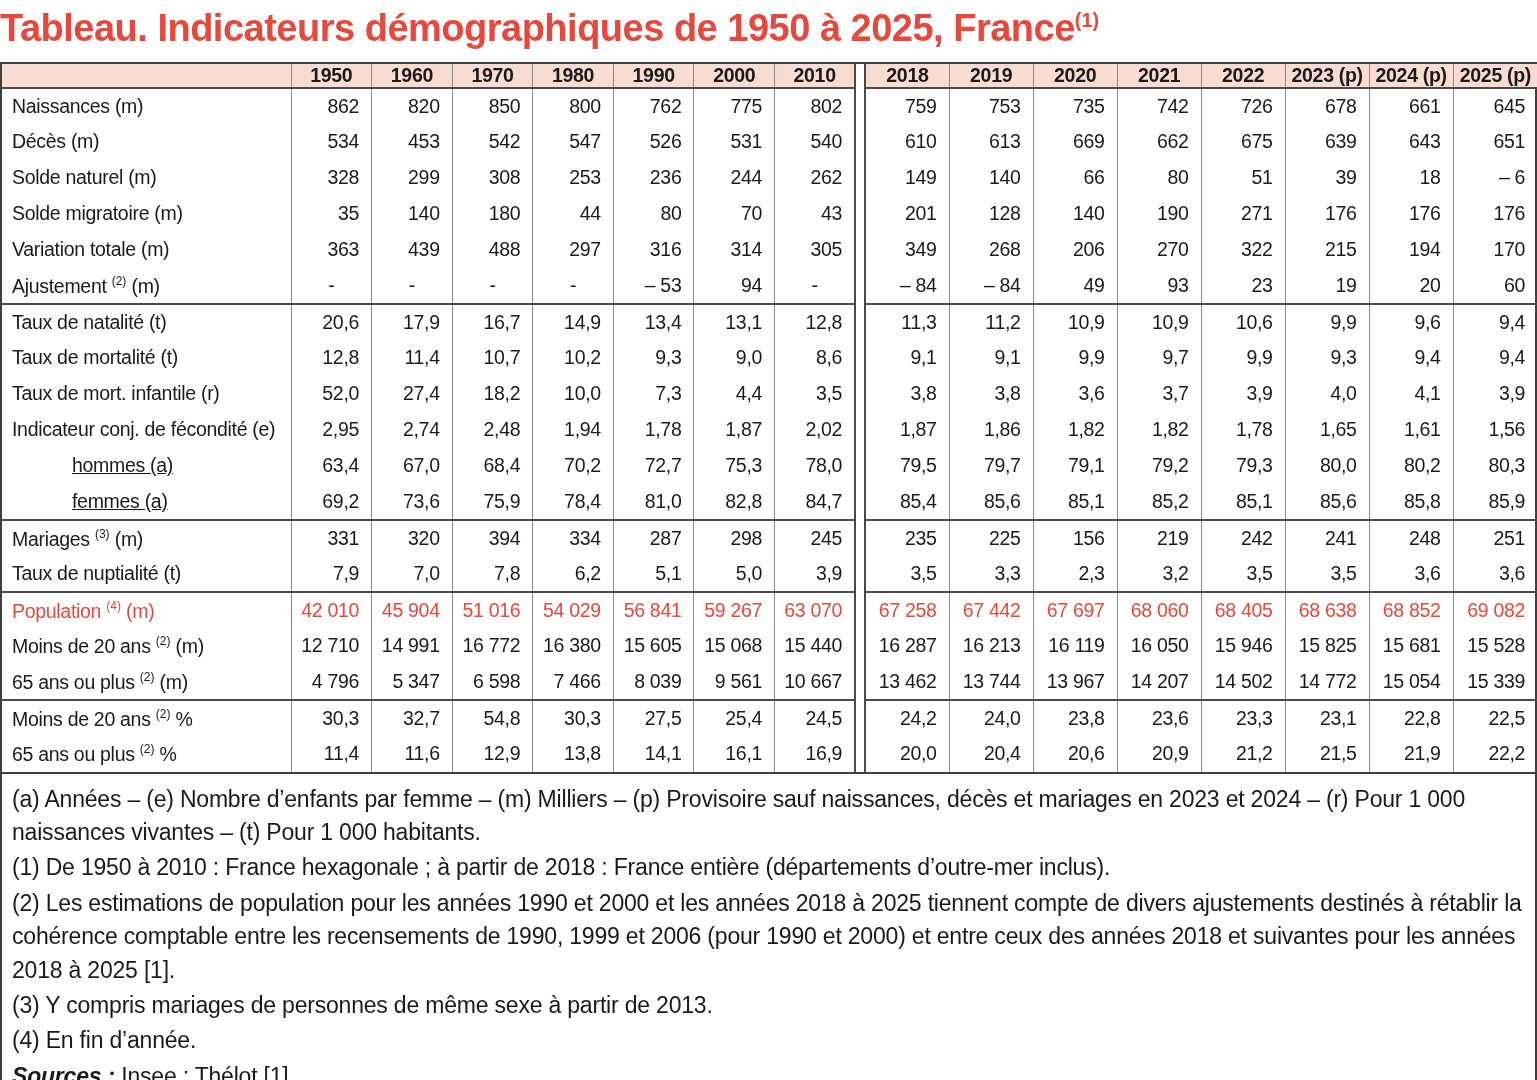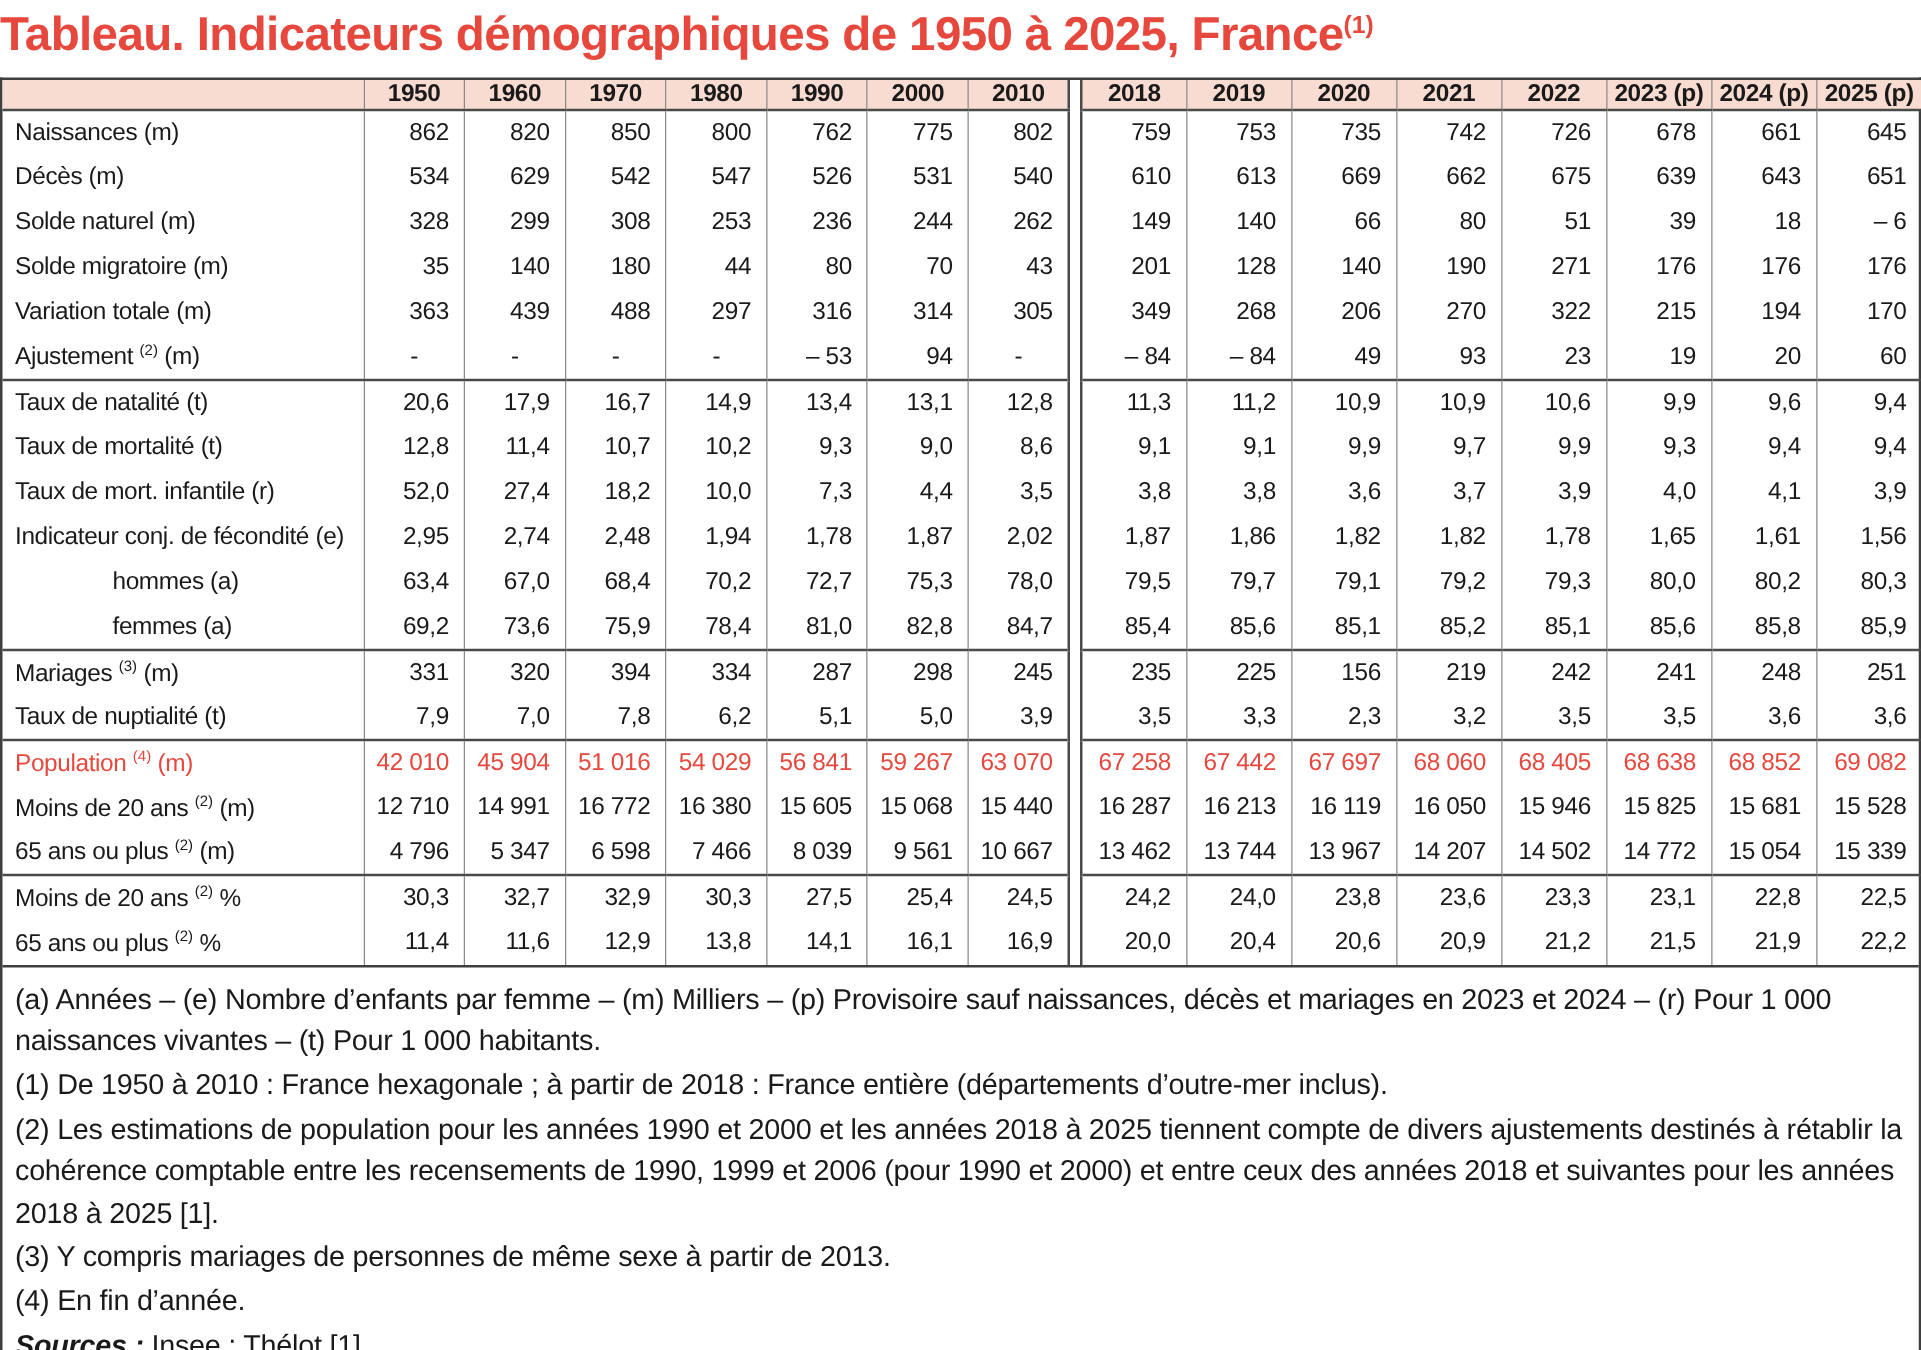--- a/index.html
+++ b/index.html
@@ -72,21 +72,21 @@
   sup{font-size:12px;letter-spacing:0;}
   tr.group-start th, tr.group-start td{border-top:2px solid var(--dark);}
   .gap{
     background:#ffffff !important;
     border-left:2px solid var(--dark);
     border-right:2px solid var(--dark);
     border-top-style:hidden !important;
     border-bottom-style:hidden !important;
   }
   tr.red-row td{color:var(--red);}
-  tr.indent td.label{padding-left:88px;}
+  tr.indent td.label{padding-left:70px;text-decoration:underline;}
   .footnotes{
     border-top:2px solid var(--outer);
     padding:9px 12px 8px 10px;
     font-size:23px;
     letter-spacing:-0.2px;
     line-height:1.45;
   }
   .footnotes p{margin:0 0 2px 0;}
   .sources-label{font-weight:bold;font-style:italic;}
   .bottom-rule{
@@ -158,21 +158,21 @@
           <td class="num">735</td>
           <td class="num">742</td>
           <td class="num">726</td>
           <td class="num">678</td>
           <td class="num">661</td>
           <td class="num">645</td>
         </tr>
         <tr class="">
           <td class="label"><span>Décès (m)</span></td>
           <td class="num">534</td>
-          <td class="num">629</td>
+          <td class="num">453</td>
           <td class="num">542</td>
           <td class="num">547</td>
           <td class="num">526</td>
           <td class="num">531</td>
           <td class="num">540</td>
           <td class="gap"></td>
           <td class="num">610</td>
           <td class="num">613</td>
           <td class="num">669</td>
           <td class="num">662</td>
@@ -463,21 +463,21 @@
           <td class="num">14 207</td>
           <td class="num">14 502</td>
           <td class="num">14 772</td>
           <td class="num">15 054</td>
           <td class="num">15 339</td>
         </tr>
         <tr class="group-start">
           <td class="label"><span>Moins de 20 ans </span><sup>(2)</sup><span> %</span></td>
           <td class="num">30,3</td>
           <td class="num">32,7</td>
-          <td class="num">32,9</td>
+          <td class="num">54,8</td>
           <td class="num">30,3</td>
           <td class="num">27,5</td>
           <td class="num">25,4</td>
           <td class="num">24,5</td>
           <td class="gap"></td>
           <td class="num">24,2</td>
           <td class="num">24,0</td>
           <td class="num">23,8</td>
           <td class="num">23,6</td>
           <td class="num">23,3</td>

